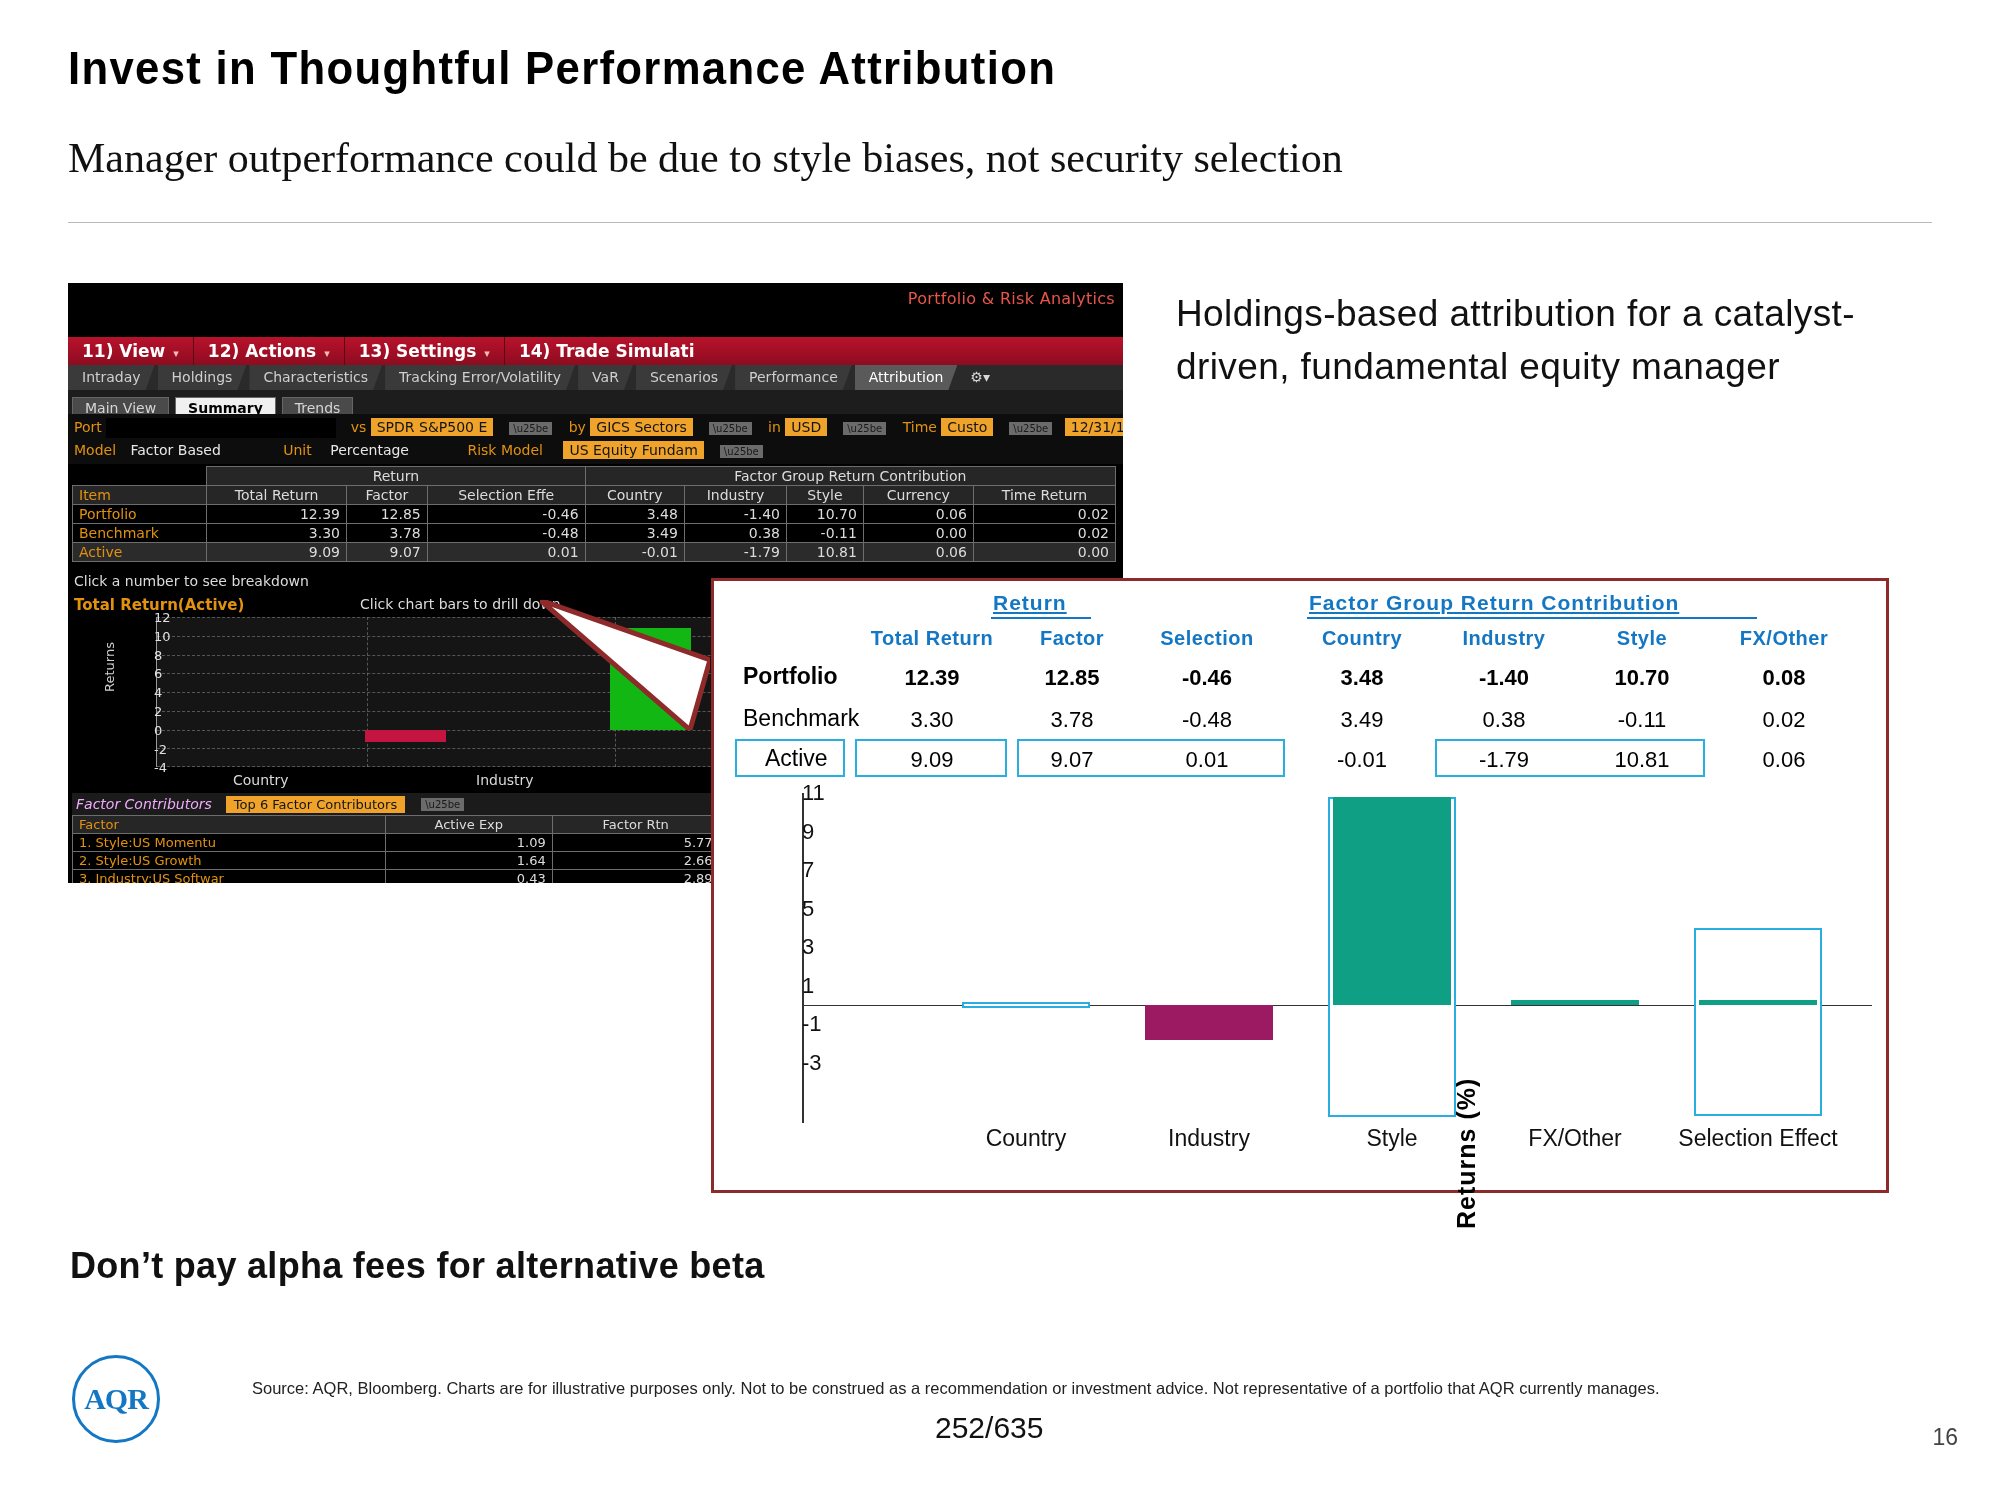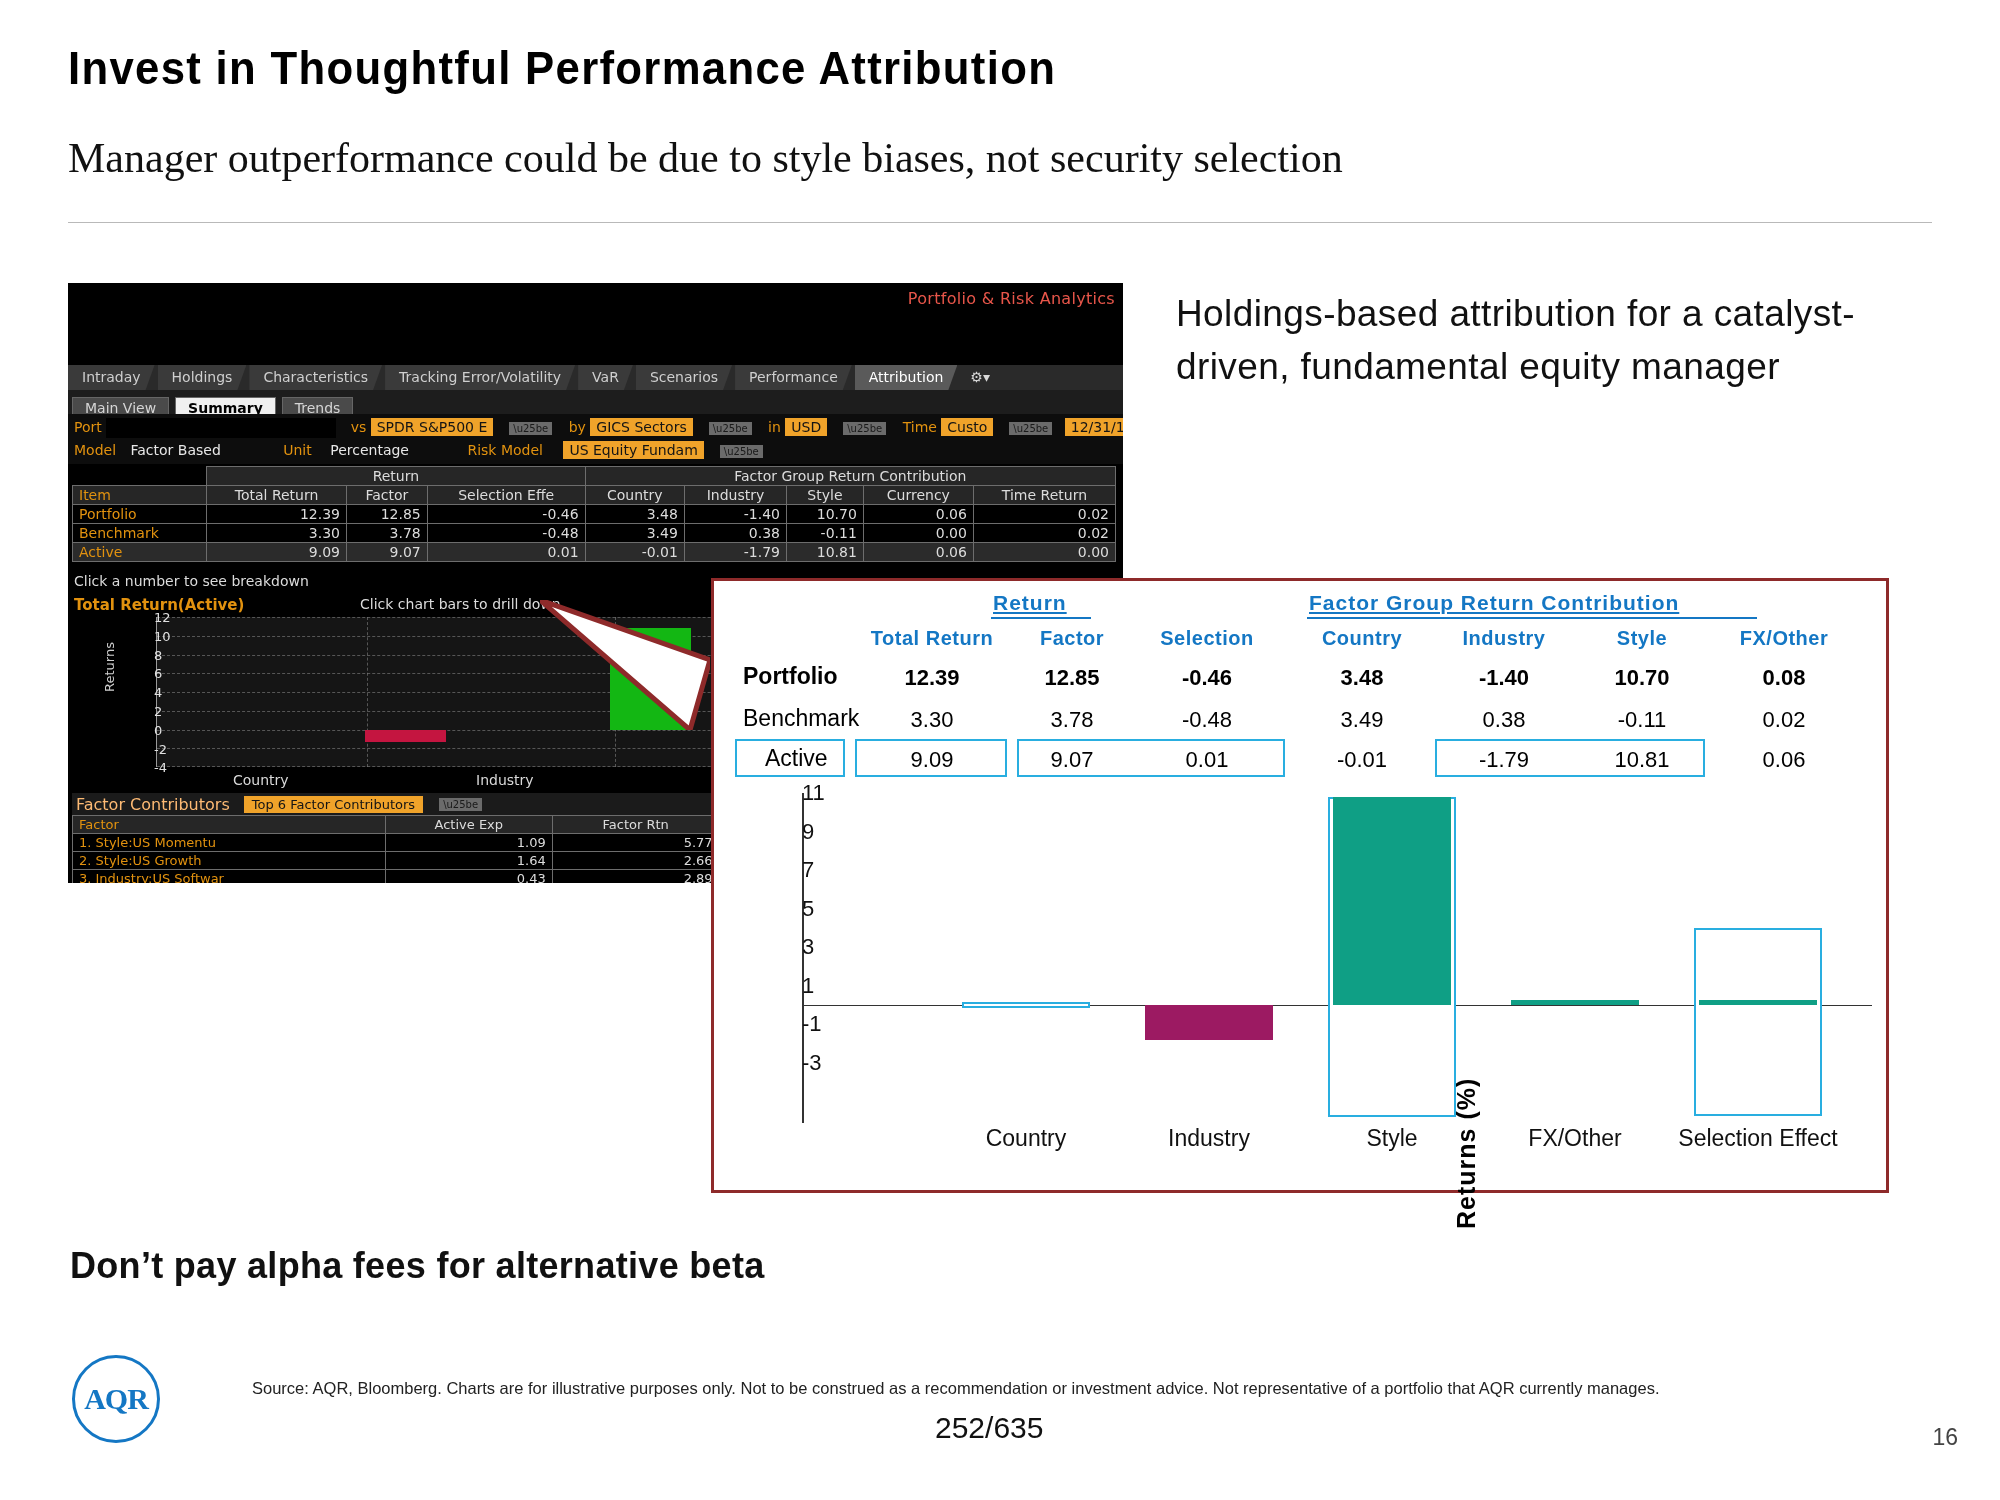--- a/index.html
+++ b/index.html
@@ -133,21 +133,21 @@
   }
   .tbar { position:absolute; }
   .tbar.green { background:#13b713; }
   .tbar.red { background:#c41540; }
   .txlab { position:absolute; top:489px; color:#d9d9d9; font-size:14px; }
 
   #fc-header {
     position:absolute; left:4px; top:510px; width:1044px; height:22px;
     background:#1b1b1b; display:flex; align-items:center;
   }
-  #fc-title { color:#fdba74; font-size:16px; padding-left:4px; }
+  #fc-title { color:#f0abfc; font-size:14px; padding-left:4px;font-style:italic; }
   #fc-select {
     background:#f0a32a; color:#151515; font-size:13px; padding:1px 8px; margin-left:14px;
   }
   #fc-table {
     position:absolute; left:4px; top:532px; width:1044px; font-size:13px; border-collapse:collapse;
   }
   #fc-table th, #fc-table td {
     border:1px solid #6d6d6d; padding:1px 6px; color:#dcdcdc; text-align:right; font-weight:normal;
   }
   #fc-table th { background:#262626; text-align:center; }
@@ -230,20 +230,34 @@
 
 <div id="slide-title">Invest in Thoughtful Performance Attribution</div>
 <div id="slide-subtitle">Manager outperformance could be due to style biases, not security selection</div>
 <div id="title-rule"></div>
 
 <div id="terminal">
 
   <div id="term-topblack"></div>
   <div id="term-brand">Portfolio &amp; Risk Analytics</div>
 
+  <div id="term-menubar">
+    <div class="menu-btn">
+      <span>11) View</span><span class="caret">▾</span>
+    </div>
+    <div class="menu-btn">
+      <span>12) Actions</span><span class="caret">▾</span>
+    </div>
+    <div class="menu-btn">
+      <span>13) Settings</span><span class="caret">▾</span>
+    </div>
+    <div class="menu-btn" style="border-right:none;">
+      <span>14) Trade Simulati</span>
+    </div>
+  </div>
 
   <div id="term-tabs">
     <div class="term-tab">Intraday</div>
     <div class="term-tab">Holdings</div>
     <div class="term-tab">Characteristics</div>
     <div class="term-tab">Tracking Error/Volatility</div>
     <div class="term-tab">VaR</div>
     <div class="term-tab">Scenarios</div>
     <div class="term-tab">Performance</div>
     <div class="term-tab active">Attribution</div>

